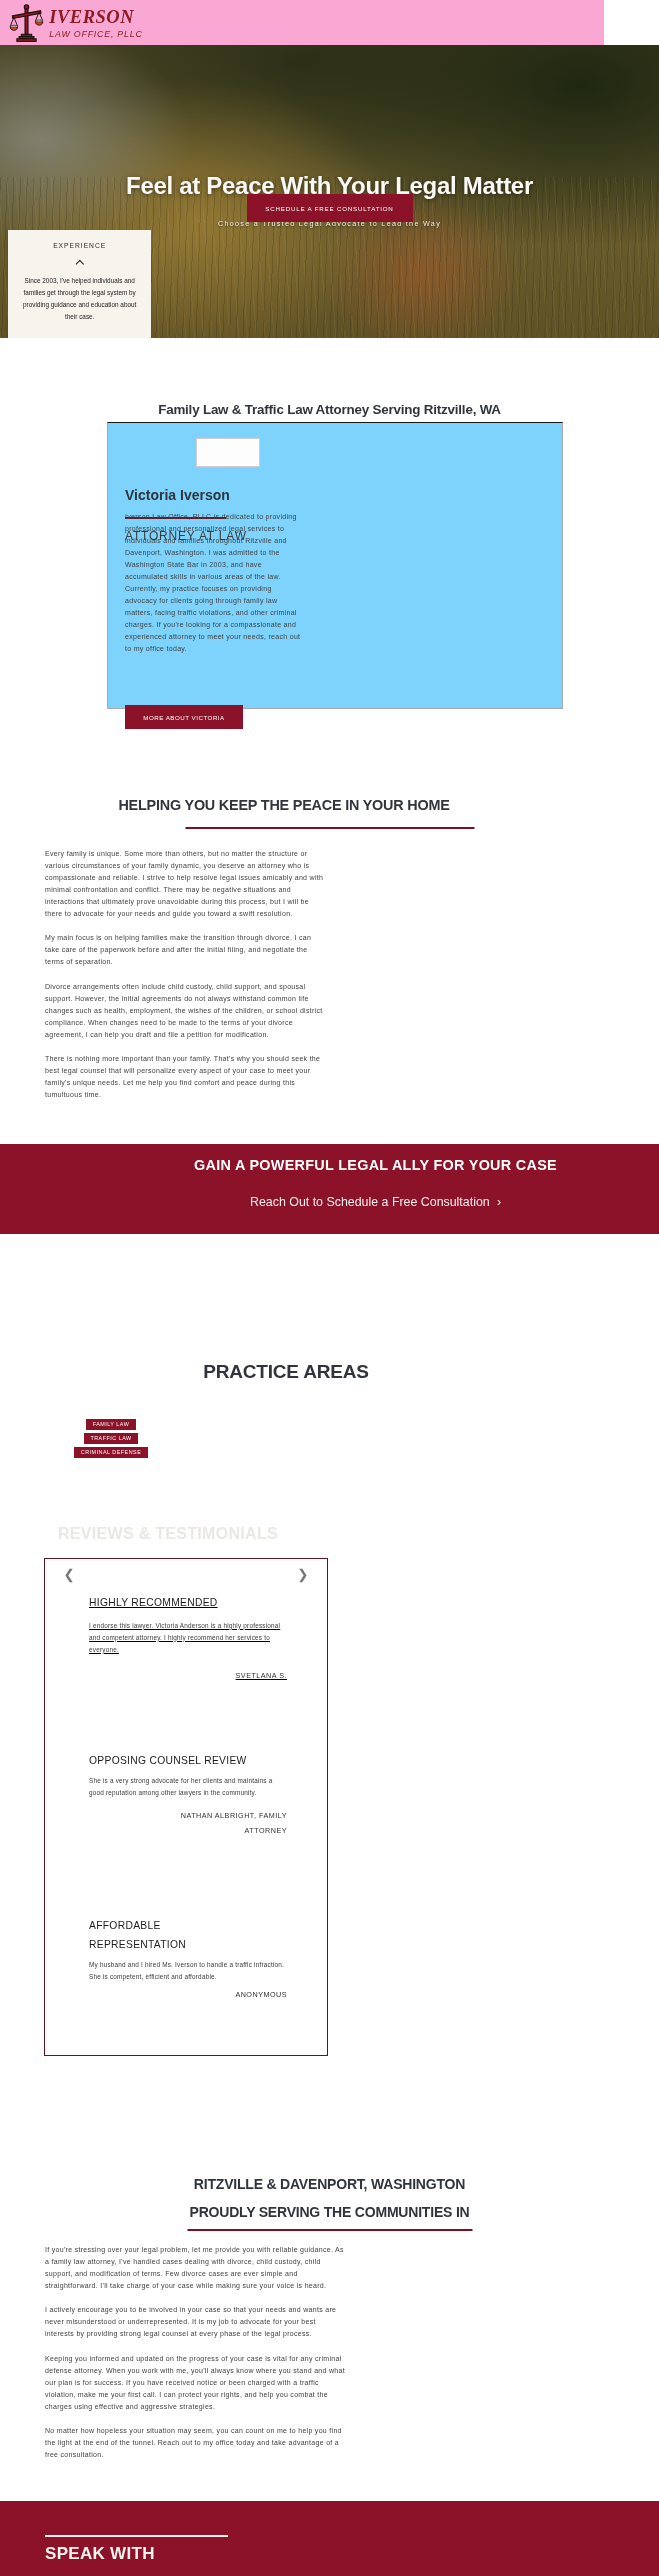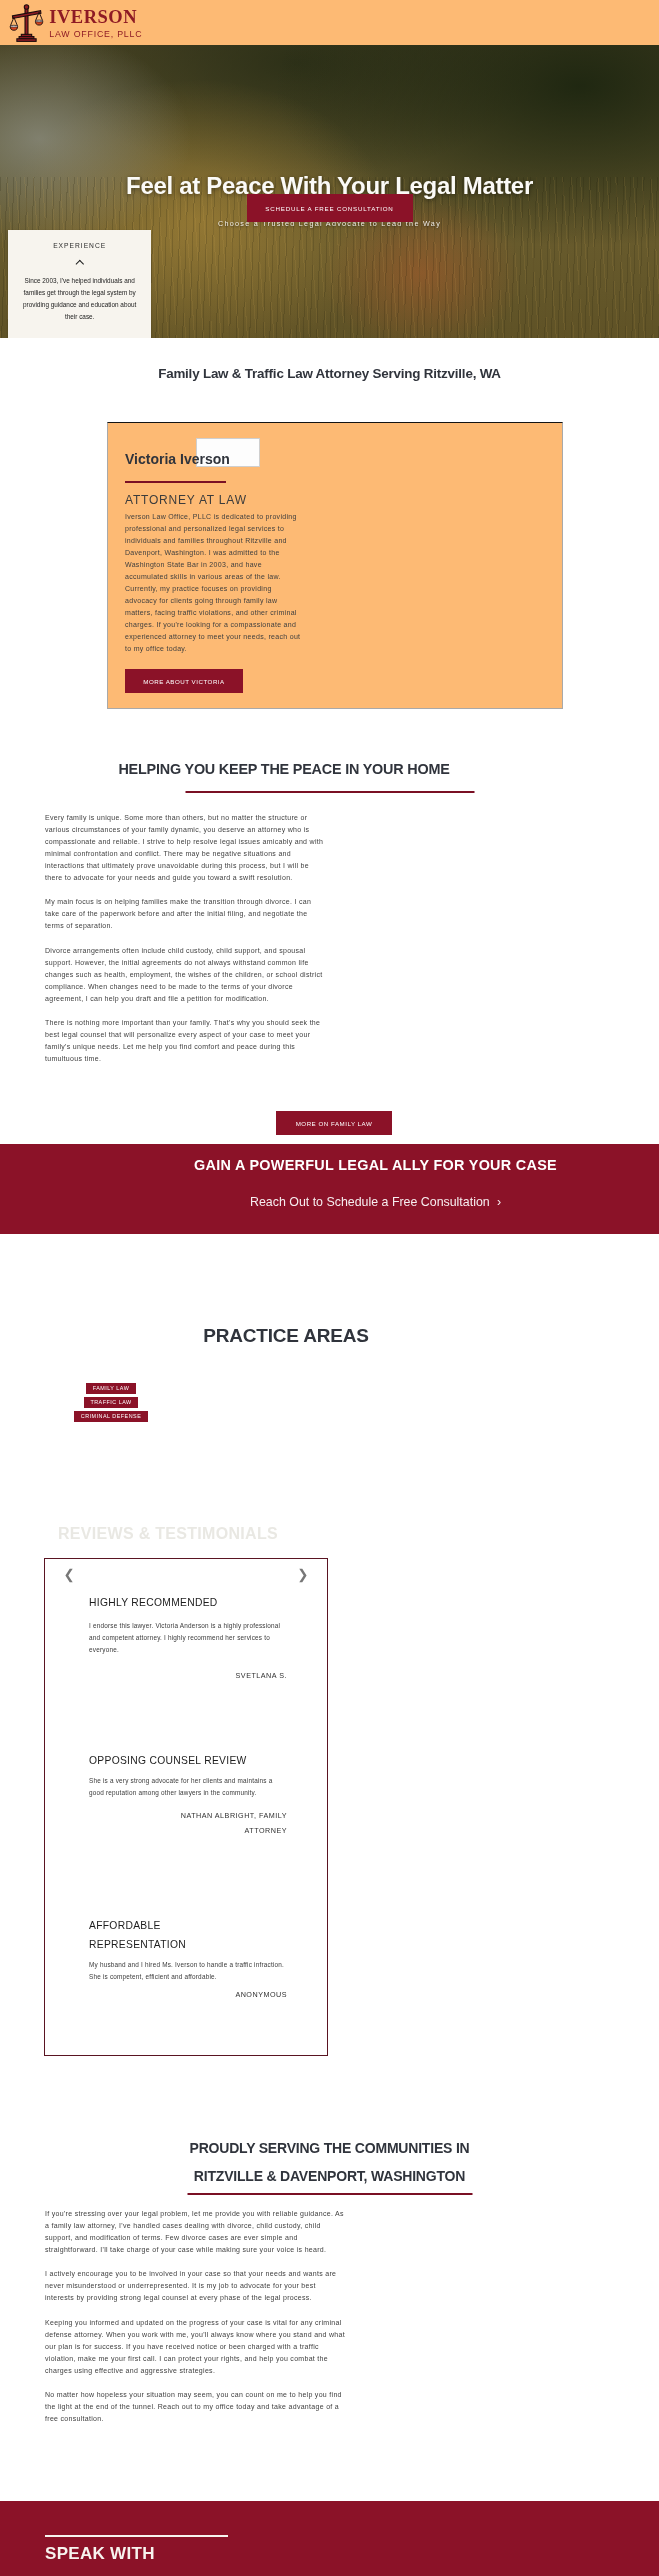--- a/index.html
+++ b/index.html
@@ -1,20 +1,20 @@
 <!DOCTYPE html>
 <html style="font-size:8.2px"><head>
 <meta charset="utf-8">
 <style>
   html,body{margin:0;padding:0;}
   body{width:659px;height:3767px;position:relative;background:#ffffff;
        font-family:"Liberation Sans", sans-serif;-webkit-font-smoothing:antialiased;}
-  .abs{position:absolute;}
-  
-  .site-header{position:absolute;top:0;left:0;width:659px;height:45px;background:#fdba74;}
+  .abs{position:absolute;margin-top:36px;}
+  
+  .site-header{position:absolute;top:0;left:0;width:604px;height:45px;background:#f9a8d4;font-style:italic;}
   .logo-wrap{position:absolute;top:3.1px;left:8.2px;display:flex;align-items:center;cursor:pointer;}
   .logo-text{margin-left:4.1px;}
   .logo-name{font-family:"Liberation Serif", serif;font-weight:bold;font-size:18.5px;color:#8e1b24;letter-spacing:0.5px;line-height:19.6px;}
   .logo-sub{font-size:8.8px;color:#8e1b24;letter-spacing:0.8px;margin-top:1px;font-family:"Liberation Sans", sans-serif;}
   
   .hero{position:absolute;top:45px;left:0;width:659px;height:293px;overflow:hidden;
     background:
       radial-gradient(216px 155px at 6% 32%, rgba(165,170,168,.55), transparent 70%),
       radial-gradient(268px 196px at 30% 60%, rgba(205,158,62,.45), transparent 72%),
       radial-gradient(144px 113px at 64% 78%, rgba(196,92,44,.40), transparent 70%),
@@ -36,21 +36,21 @@
       text-align:center;z-index:4;box-shadow:0 0.5px 2.1px rgba(0,0,0,.25);}
   .exp-label{font-size:6.7px;letter-spacing:1px;color:#2a2a2a;margin-top:12.4px;}
   .chev-up{display:inline-block;width:4.6px;height:4.6px;border-top:1px solid #1e1e1e;border-left:1px solid #1e1e1e;
       transform:rotate(45deg);margin-top:11.3px;}
   .exp-text{font-size:6.4px;line-height:12px;color:#222;padding:7.2px 8.2px 0 8.2px;}
   
   .h2{font-weight:bold;color:#30343c;letter-spacing:-0.2px;}
   .rule{background:#7a1024;height:1.5px;}
   .para{font-size:7px;line-height:12px;color:#3e3e3e;letter-spacing:0.3px;margin:0 0 12.4px 0;}
   
-  .atty-card{position:absolute;top:422px;left:107px;width:454px;height:285px;background:#fdba74;
+  .atty-card{position:absolute;top:422px;left:107px;width:454px;height:285px;background:#7dd3fc;
       border:0.5px solid #a9a9a9;border-top:1.5px solid #141414;}
   .img-ph{position:absolute;top:15px;left:88px;width:62px;height:27px;border:0.5px solid #cfcfcf;background:#fdfdfd;}
   
   .cta-band{position:absolute;top:1144px;left:0;width:659px;height:90px;background:#8b1228;color:#fff;text-align:center;padding-left:46px;}
   .cta-band .t1{font-size:14.4px;font-weight:bold;letter-spacing:0.3px;margin-top:13.4px;}
   .cta-band .t2{font-size:12.4px;margin-top:21.6px;color:#f7eef0;cursor:pointer;display:inline-block;}
   .cta-band .chev{font-size:12.4px;margin-left:7.2px;}
   
   .practice-btn{display:inline-block;background:#8b1228;color:#fff;font-size:5.4px;letter-spacing:0.5px;
       padding:2.6px 6.7px;margin:1.5px 0;cursor:pointer;}
@@ -143,42 +143,42 @@
   <span class="practice-btn">FAMILY LAW</span>
   <span class="practice-btn">TRAFFIC LAW</span>
   <span class="practice-btn">CRIMINAL DEFENSE</span>
 </div>
 
 <div class="rev-heading">REVIEWS &amp; TESTIMONIALS</div>
 <div class="rev-card">
   <span class="rev-chev" style="left:18.5px;">❮</span>
   <span class="rev-chev" style="right:18.5px;">❯</span>
 
-  <div class="rev-block" style="top:35px;">
+  <div class="rev-block" style="top:35px;text-decoration:underline;">
     <div class="rev-title">HIGHLY RECOMMENDED</div>
     <div class="rev-body" style="margin-top:7.2px;">I endorse this lawyer. Victoria Anderson is a highly professional and competent attorney. I highly recommend her services to everyone.</div>
     <div class="rev-author" style="margin-top:12.4px;">SVETLANA S.</div>
   </div>
 
   <div class="rev-block" style="top:193px;">
     <div class="rev-title">OPPOSING COUNSEL REVIEW</div>
     <div class="rev-body" style="margin-top:4.1px;">She is a very strong advocate for her clients and maintains a good reputation among other lawyers in the community.</div>
     <div class="rev-author" style="margin-top:9.3px;width:144px;margin-left:54px;">NATHAN ALBRIGHT, FAMILY ATTORNEY</div>
   </div>
 
   <div class="rev-block" style="top:358px;">
     <div class="rev-title" style="width:118px;">AFFORDABLE REPRESENTATION</div>
     <div class="rev-body" style="margin-top:5.2px;">My husband and I hired Ms. Iverson to handle a traffic infraction. She is competent, efficient and affordable.</div>
     <div class="rev-author" style="margin-top:4px;">ANONYMOUS</div>
   </div>
 </div>
 
 <div class="abs h2" style="top:2134px;left:0;width:659px;text-align:center;font-size:14px;line-height:28px;">
+  <div>RITZVILLE &amp; DAVENPORT, WASHINGTON</div>
   <div>PROUDLY SERVING THE COMMUNITIES IN</div>
-  <div>RITZVILLE &amp; DAVENPORT, WASHINGTON</div>
 </div>
 <div class="abs rule" style="top:2193px;left:50%;transform:translateX(-50%);width:285px;"></div>
 <div class="abs" style="top:2208px;left:45px;width:301px;">
   <p class="para">If you're stressing over your legal problem, let me provide you with reliable guidance. As a family law attorney, I've handled cases dealing with divorce, child custody, child support, and modification of terms. Few divorce cases are ever simple and straightforward. I'll take charge of your case while making sure your voice is heard.</p>
   <p class="para">I actively encourage you to be involved in your case so that your needs and wants are never misunderstood or underrepresented. It is my job to advocate for your best interests by providing strong legal counsel at every phase of the legal process.</p>
   <p class="para">Keeping you informed and updated on the progress of your case is vital for any criminal defense attorney. When you work with me, you'll always know where you stand and what our plan is for success. If you have received notice or been charged with a traffic violation, make me your first call. I can protect your rights, and help you combat the charges using effective and aggressive strategies.</p>
   <p class="para">No matter how hopeless your situation may seem, you can count on me to help you find the light at the end of the tunnel. Reach out to my office today and take advantage of a free consultation.</p>
 </div>
 
 <section class="contact">

